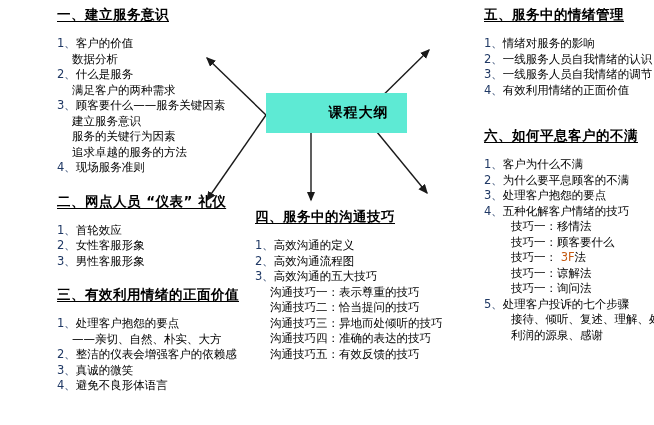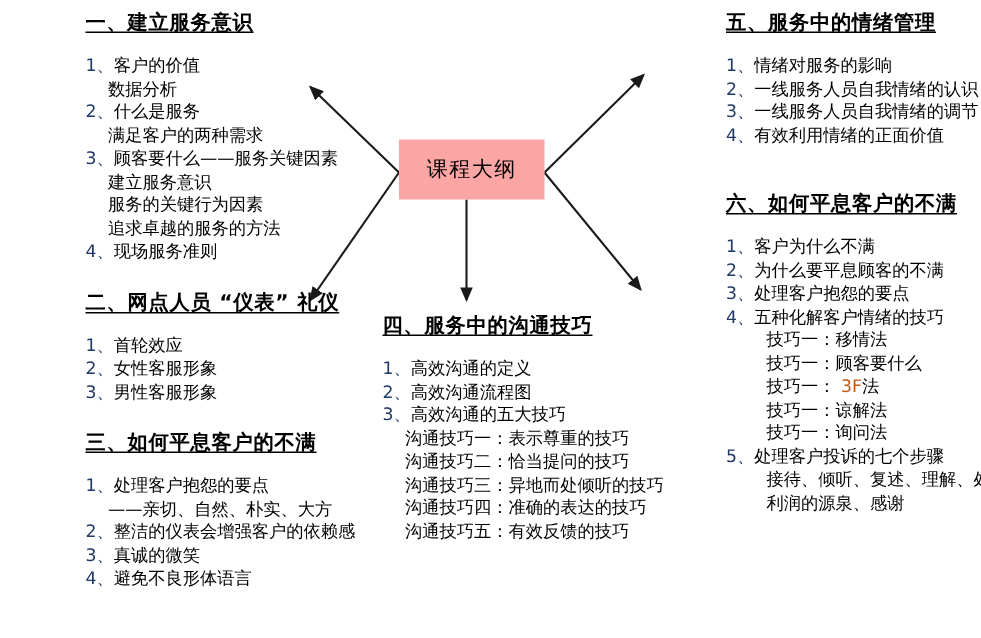--- a/index.html
+++ b/index.html
@@ -26,28 +26,29 @@
   #arrows {
     position: absolute;
     left: 0; top: 0;
     width: 654px;
     height: 425px;
     pointer-events: none;
   }
 
   .center-box {
     position: absolute;
-    background: #fca5a5;
+    background: #5eead4;
     display: flex;
     align-items: center;
     justify-content: center;
-    font-weight: normal;
+    font-weight: bold;
     font-size: 14px;
     letter-spacing: 1px;
     color: #000;
+    padding-left: 44px;
   }
 
   .col {
     position: absolute;
     margin-left: 47px;
   }
 
   .sec-head {
     font-weight: bold;
     font-size: 13.5px;
@@ -169,21 +170,21 @@
         <li class="li">
           <span class="num">3、</span>
           <span class="li-body">男性客服形象</span>
         </li>
       </ul>
     </div>
 
     <div class="gap-lg"></div>
 
     <div>
-      <div class="sec-head">三、如何平息客户的不满</div>
+      <div class="sec-head">三、有效利用情绪的正面价值</div>
       <div class="gap-md"></div>
       <ul class="list">
         <li class="li">
           <span class="num">1、</span>
           <span class="li-body">处理客户抱怨的要点</span>
         </li>
         <li class="sub indent1">——亲切、自然、朴实、大方</li>
         <li class="li">
           <span class="num">2、</span>
           <span class="li-body">整洁的仪表会增强客户的依赖感</span>

